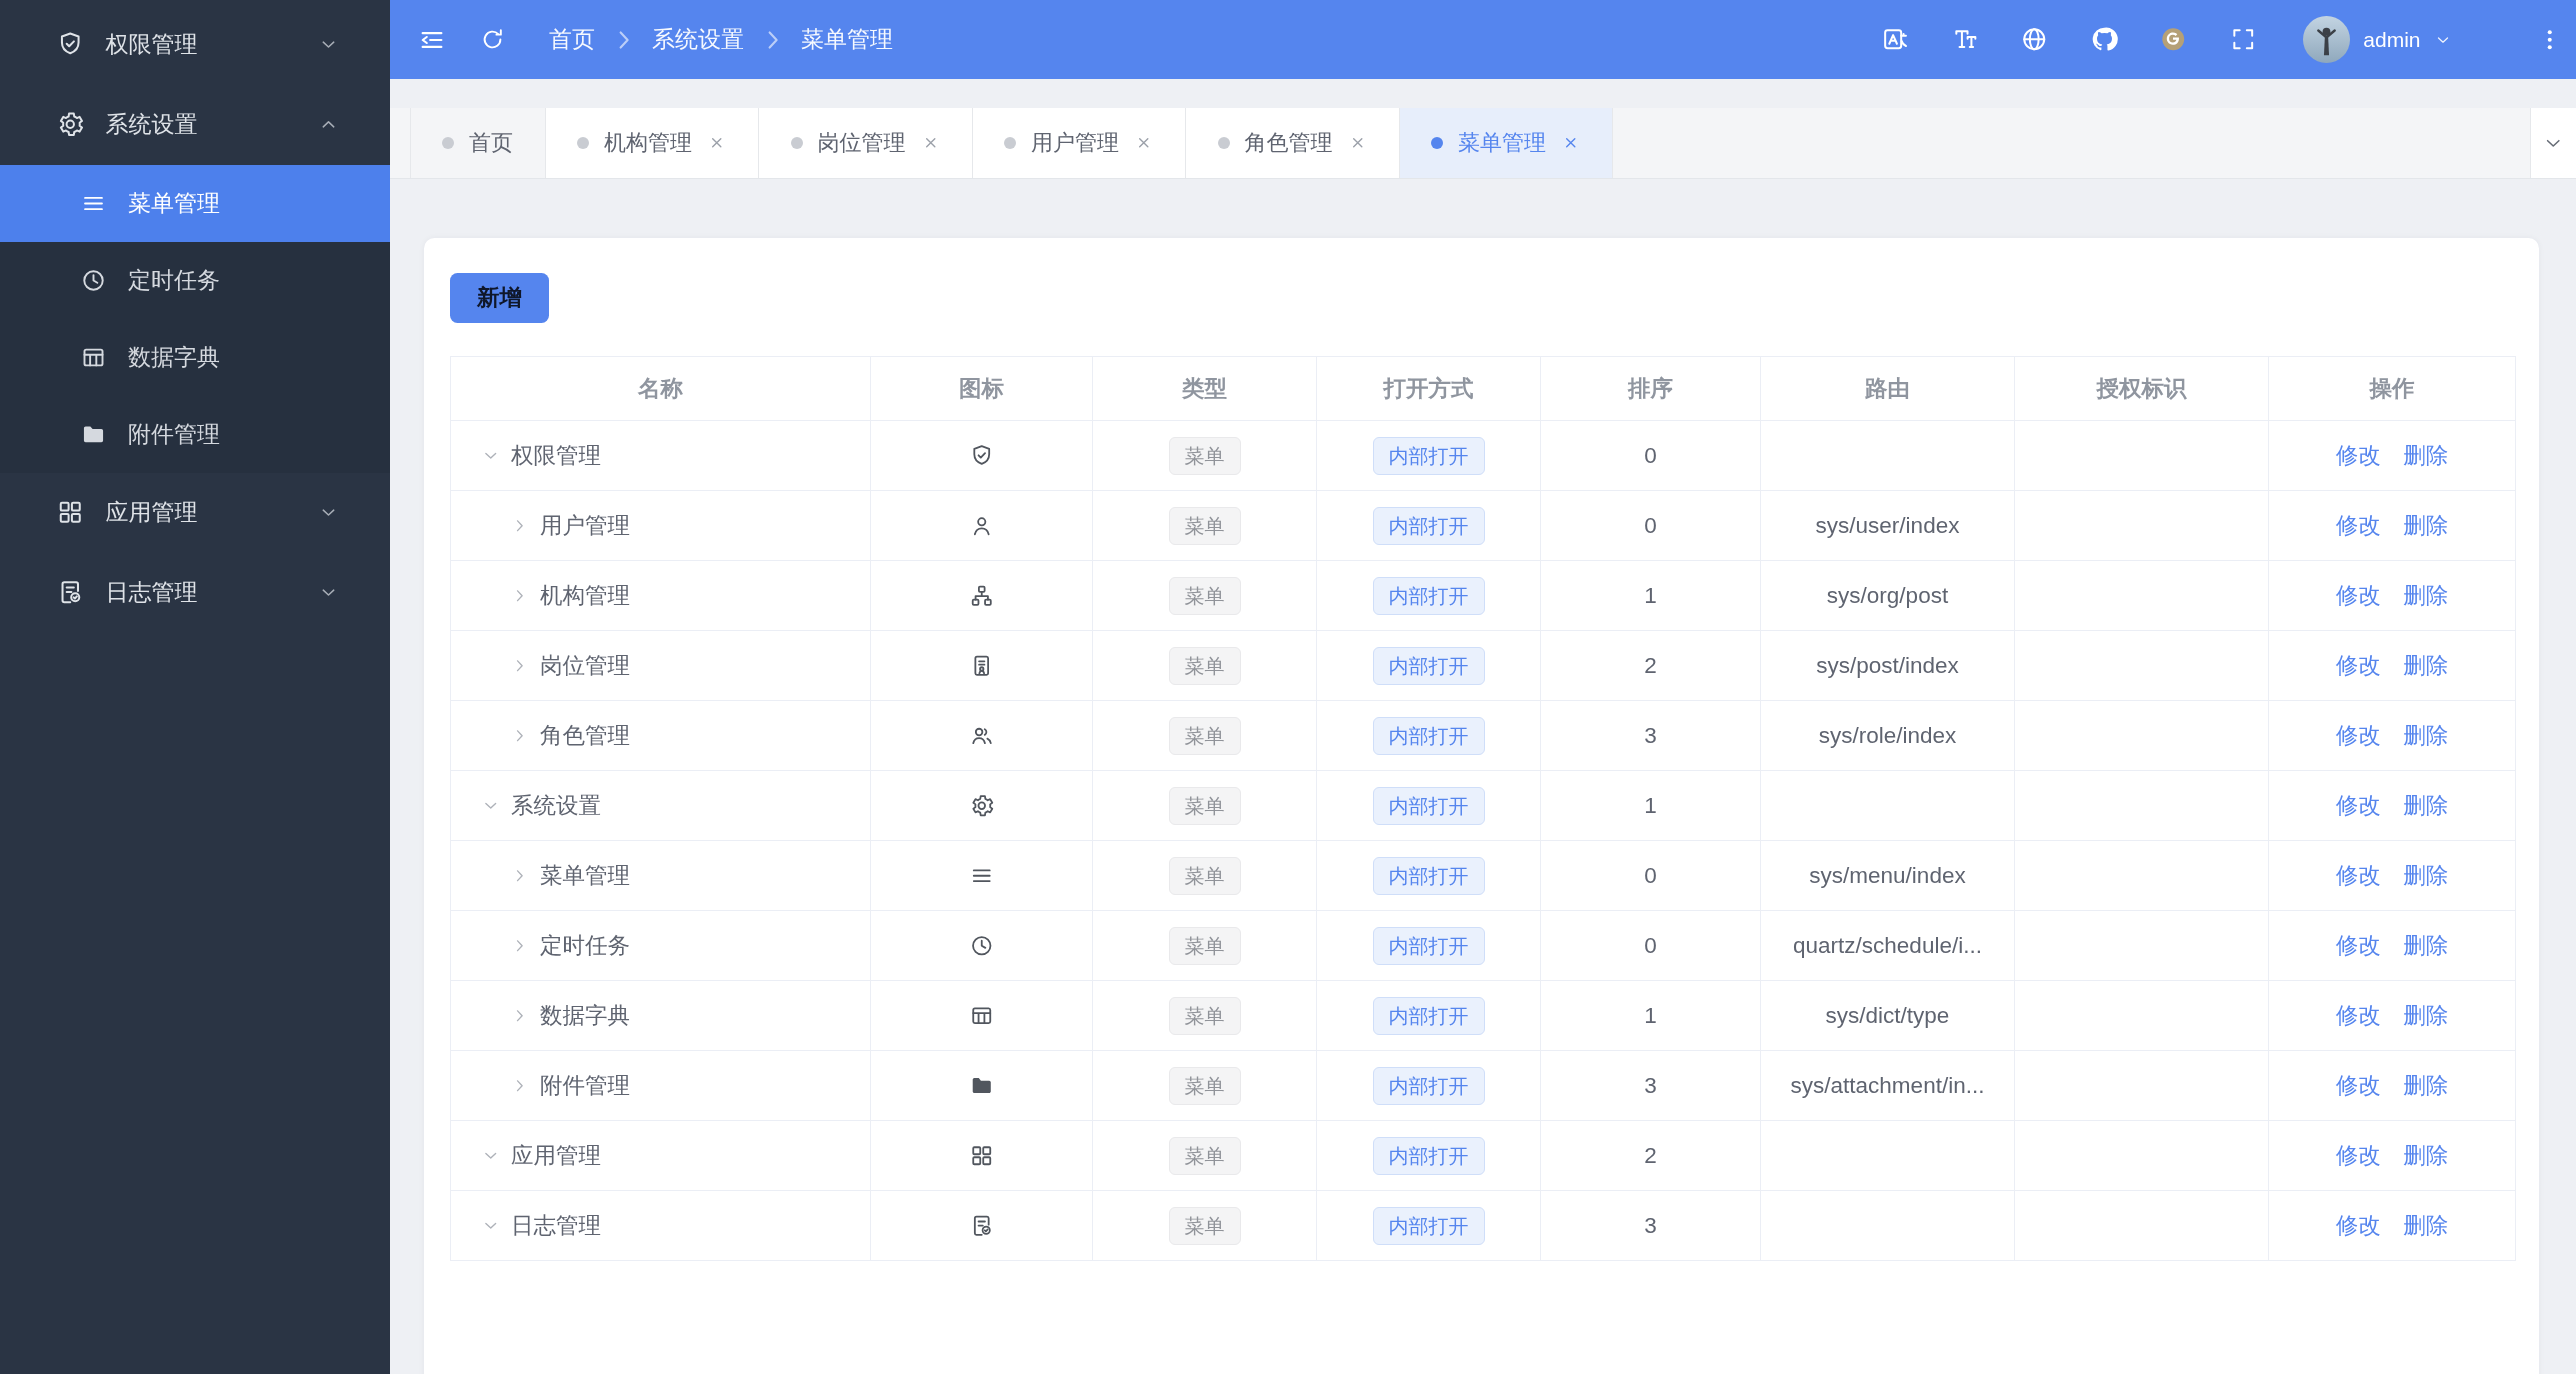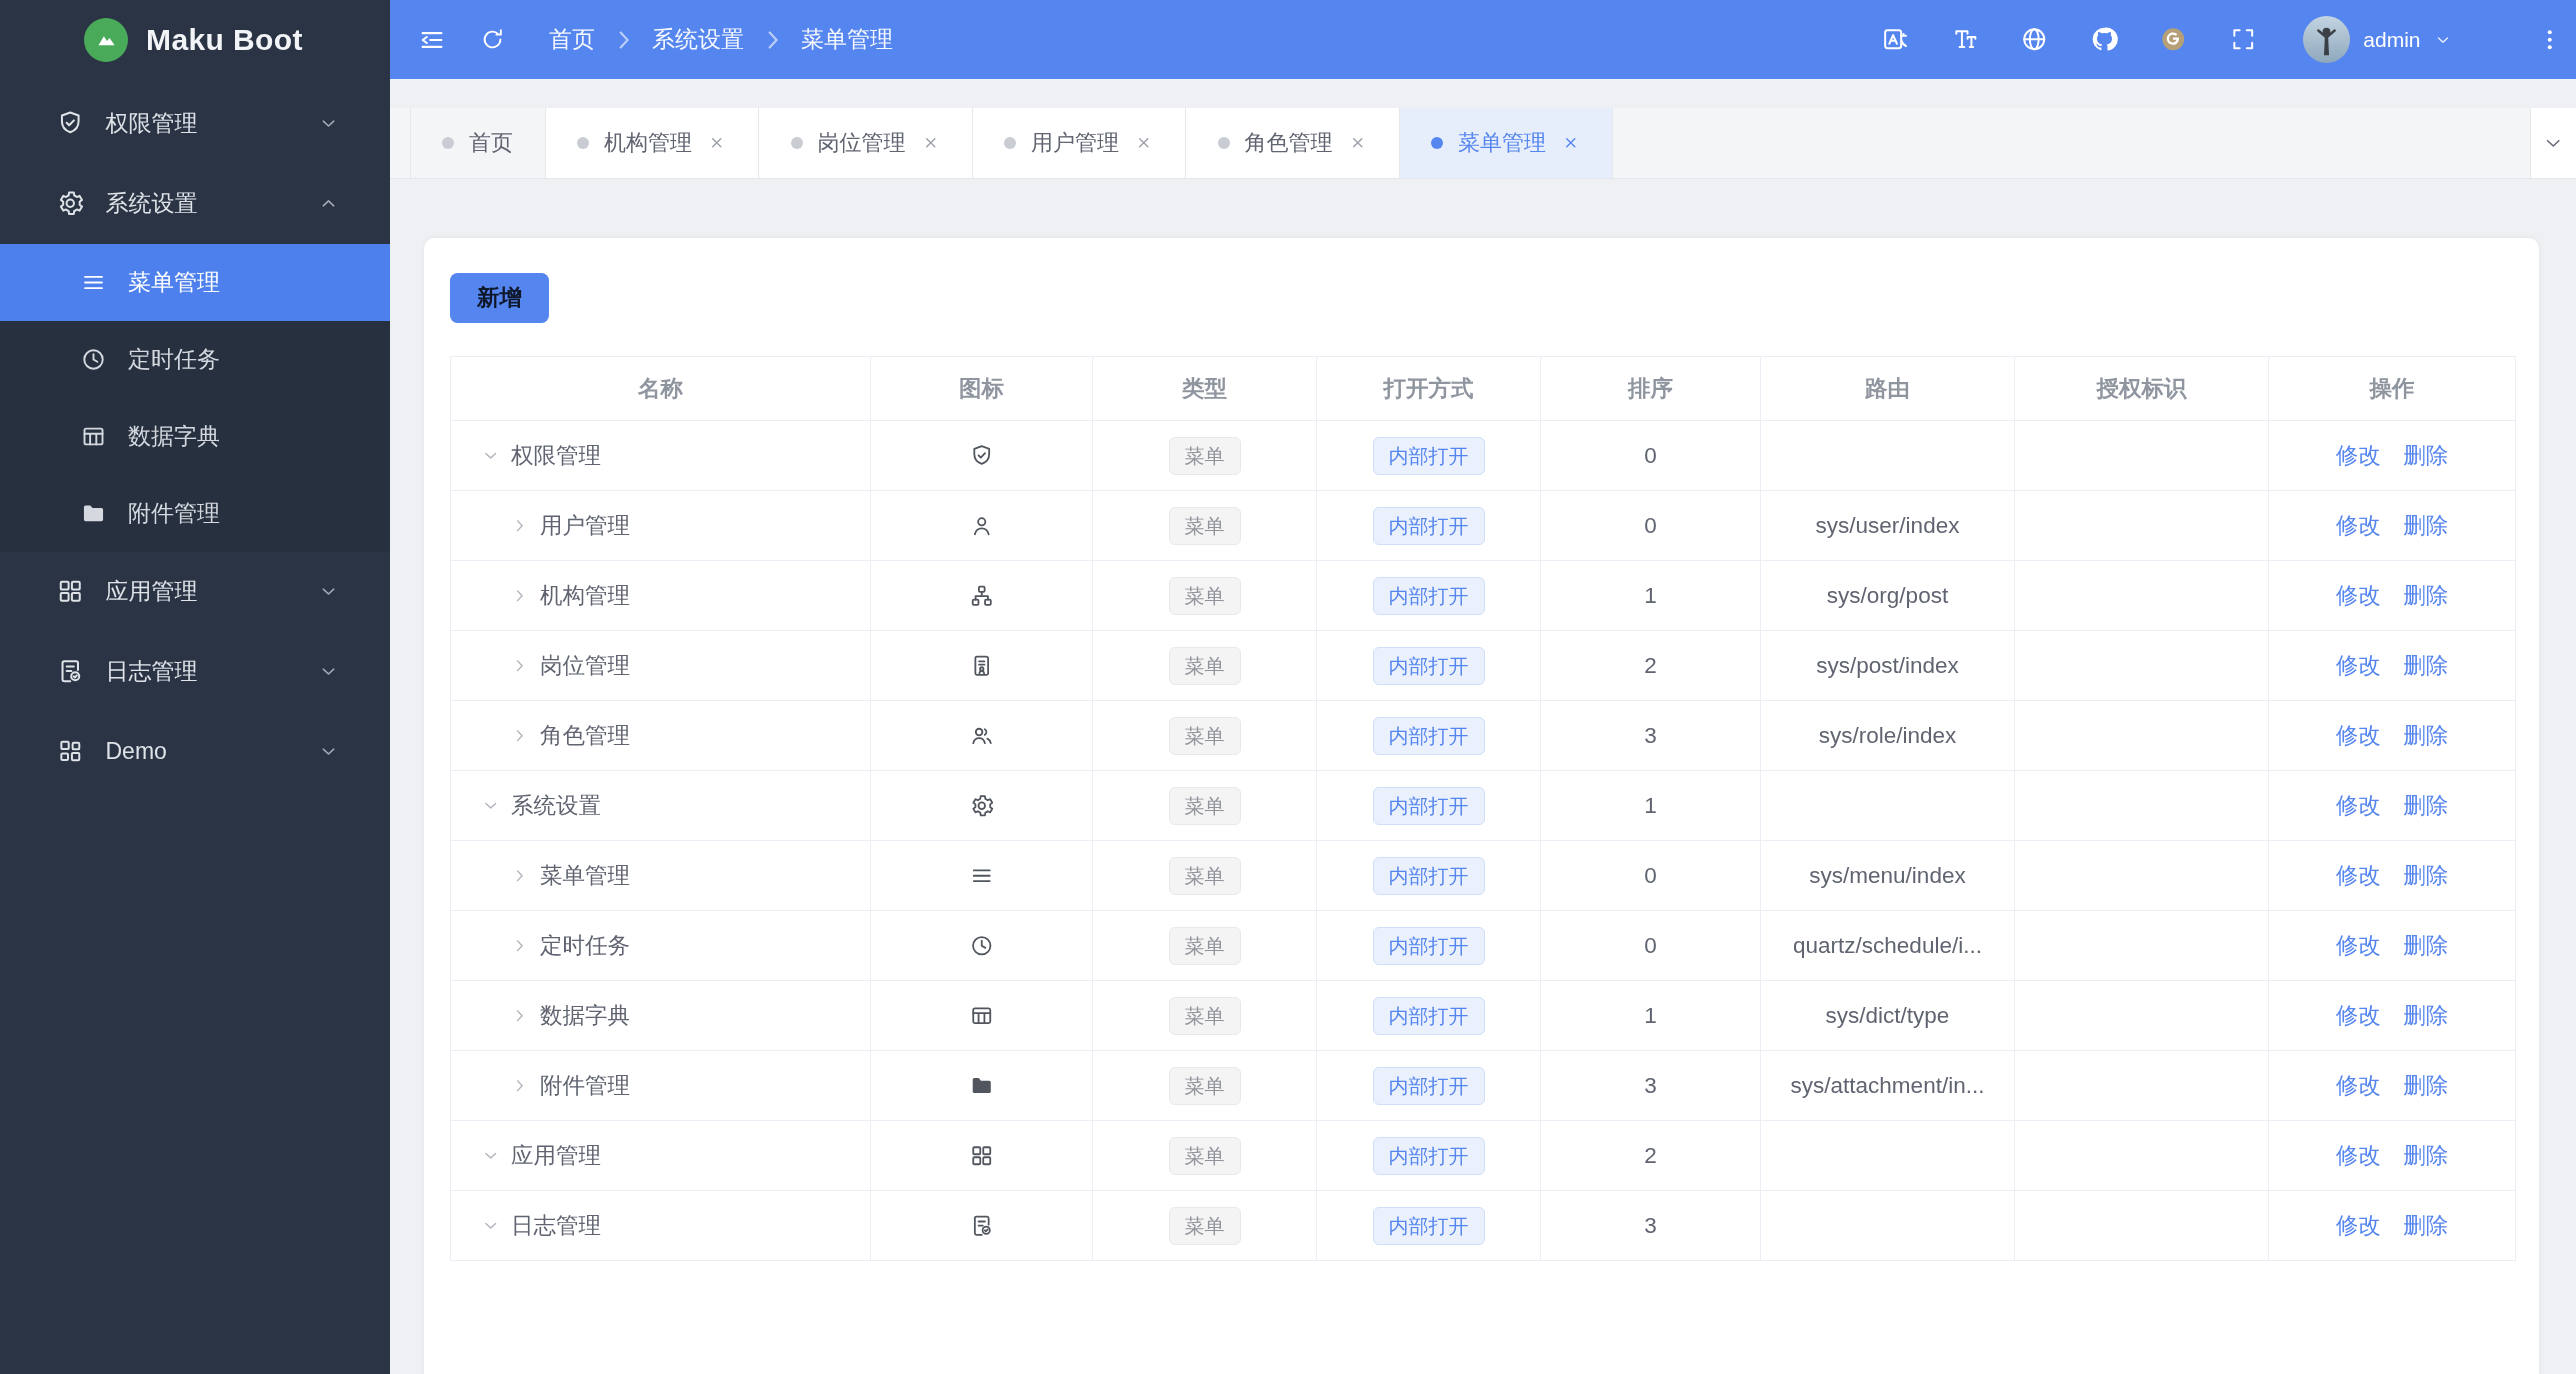--- a/index.html
+++ b/index.html
@@ -209,28 +209,20 @@
     <symbol id="i-avatar-person" viewBox="0 0 24 24">
         <rect width="24" height="24" fill="none"></rect>
         <circle cx="12" cy="8" r="2" fill="#3b4047"></circle>
         <path d="M11.2 10h1.6l.5 10h-2.6z" fill="#3b4047"></path>
         <path d="M11.6 10.6L7.8 7.4M12.4 10.6l3.8-3.2" stroke="#3b4047" stroke-width="1.2" stroke-linecap="round"></path>
       </symbol>
   </defs>
 </svg>
 
 <aside class="sidebar">
-  <div class="logo">
-    <span class="logo-circle">
-        <svg viewBox="0 0 38 38" width="28.5" height="28.5">
-          <use href="#i-logo-mountain"></use>
-        </svg>
-      </span>
-    <span class="logo-title">Maku Boot</span>
-  </div>
   <nav class="side-nav">
       <div class="side-item">
         <svg class="s-ico" viewBox="0 0 38 38" width="28.5" height="28.5">
           <use href="#i-shield-check"></use>
         </svg>
         <span class="s-label">权限管理</span>
         <svg class="s-chev" viewBox="0 0 28 28" width="21" height="21">
           <use href="#i-chev-down"></use>
         </svg>
       </div>
@@ -276,29 +268,20 @@
         <span class="s-label">应用管理</span>
         <svg class="s-chev" viewBox="0 0 28 28" width="21" height="21">
           <use href="#i-chev-down"></use>
         </svg>
       </div>
       <div class="side-item">
         <svg class="s-ico" viewBox="0 0 38 38" width="28.5" height="28.5">
           <use href="#i-log-doc"></use>
         </svg>
         <span class="s-label">日志管理</span>
-        <svg class="s-chev" viewBox="0 0 28 28" width="21" height="21">
-          <use href="#i-chev-down"></use>
-        </svg>
-      </div>
-      <div class="side-item">
-        <svg class="s-ico" viewBox="0 0 38 38" width="28.5" height="28.5">
-          <use href="#i-demo-grid"></use>
-        </svg>
-        <span class="s-label">Demo</span>
         <svg class="s-chev" viewBox="0 0 28 28" width="21" height="21">
           <use href="#i-chev-down"></use>
         </svg>
       </div>
     </nav>
 </aside>
 
 <div class="main">
 
   <header class="topbar">

